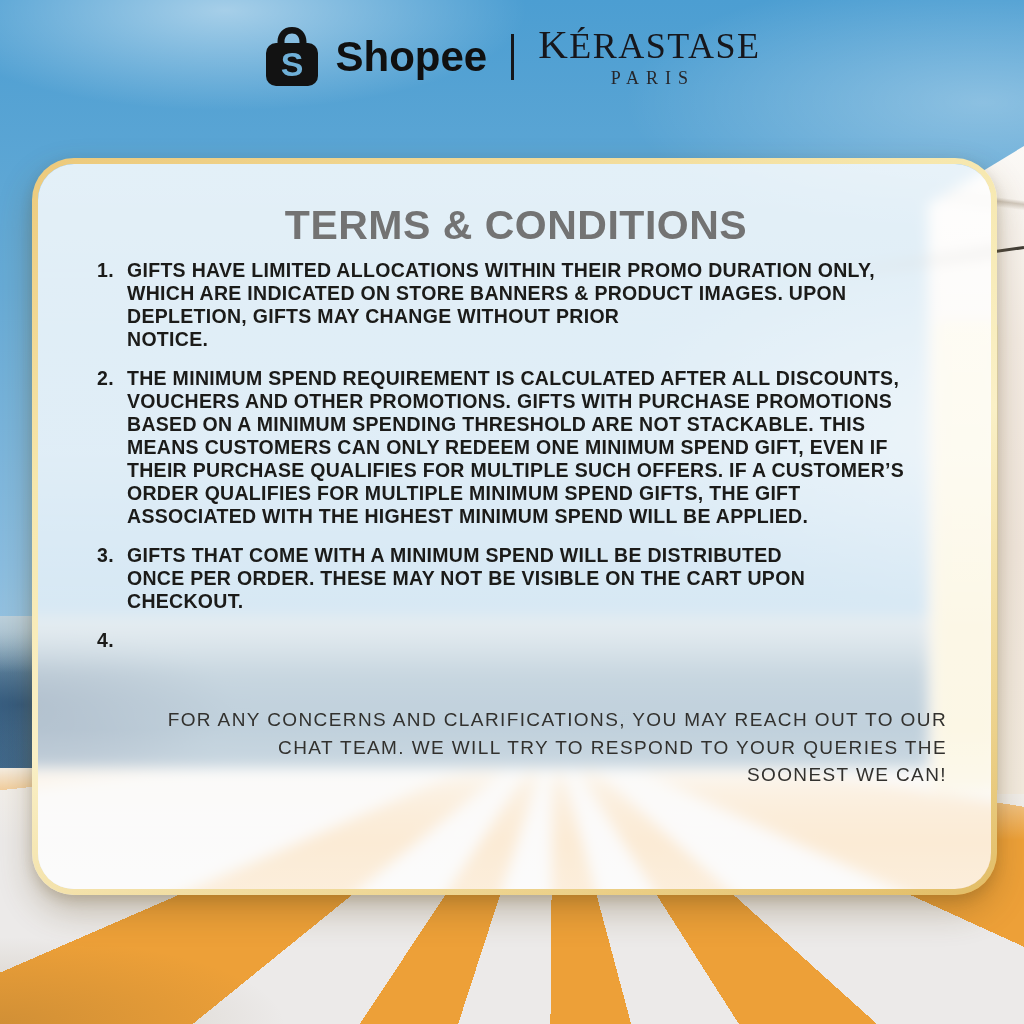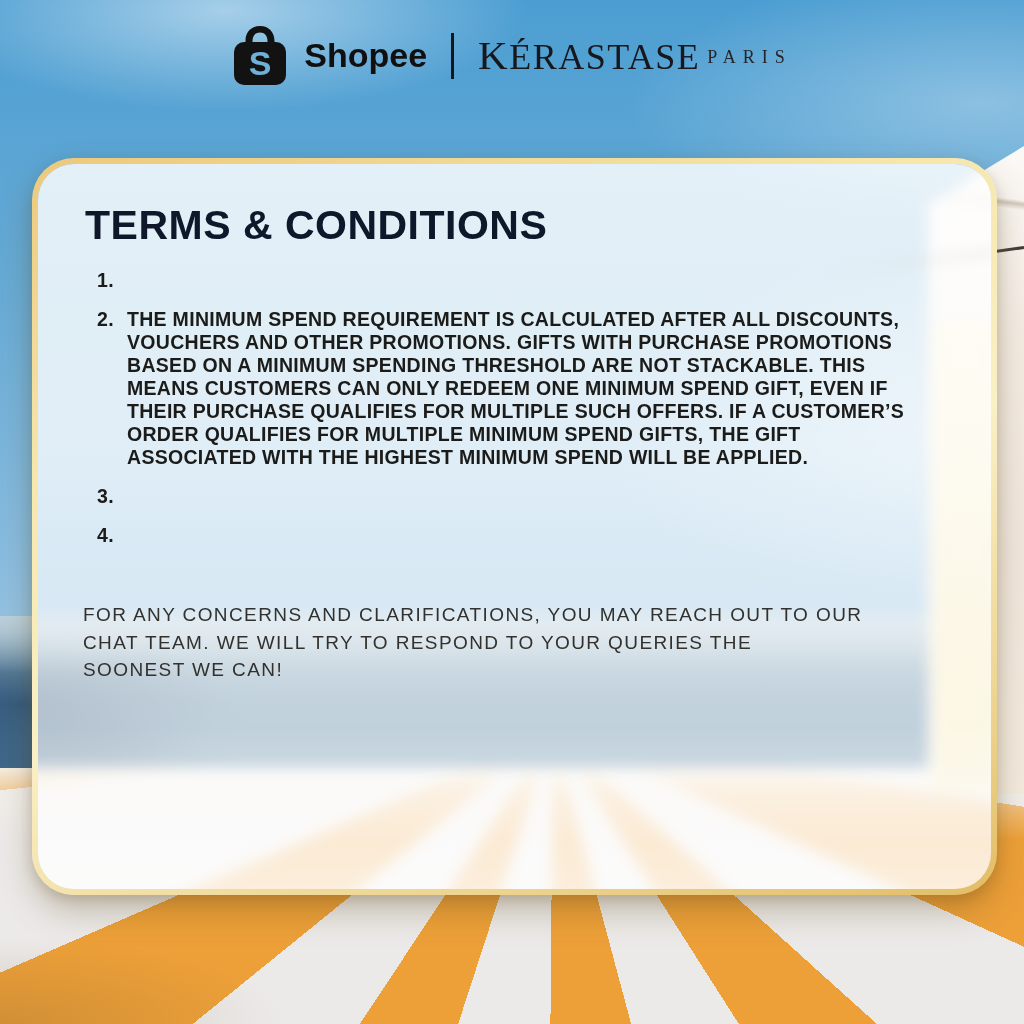--- a/index.html
+++ b/index.html
@@ -64,23 +64,23 @@
     background: linear-gradient(90deg, rgba(70,65,58,0) 0%, rgba(70,65,58,.75) 40%, #3f3b34 100%);
   }
 
   
   .logo-bar {
     position: absolute; top: 24px; left: 0; width: 100%;
     display: flex; justify-content: center; align-items: center;
     gap: 16px; color: #101010;
   }
   .bag svg { display: block; }
-  .shopee-word { font-size: 34px; font-weight: 700; letter-spacing: 0; }
+  .shopee-word { font-size: 42px; font-weight: 700; letter-spacing: 0; }
   .logo-divider { width: 3px; height: 46px; background: #15161a; margin: 0 8px; }
-  .kerastase { display: flex; flex-direction: row; align-items: center; }
+  .kerastase { display: flex; flex-direction: column; align-items: center; }
   .ker-word {
     display: block;
     font-family: "Liberation Serif", serif;
     font-size: 36px; font-weight: 400; letter-spacing: 1.5px; line-height: 1;
     color: #17171c;
   }
   .ker-word::first-letter { font-size: 41px; }
   .ker-city {
     font-family: "Liberation Serif", serif;
     font-size: 18px; letter-spacing: 7px; padding-left: 7px; margin-top: 3px;
@@ -108,38 +108,39 @@
       rgba(255,255,255,.83) 0%,
       rgba(255,255,255,.76) 40%,
       rgba(255,255,255,.62) 64%,
       rgba(255,255,255,.62) 78%,
       rgba(255,255,255,.78) 92%,
       rgba(255,255,255,.82) 100%);
   }
   .card-content { position: relative; height: 100%; padding: 30px 44px 0 59px; }
 
   .card-title {
-    margin: 8px 0 20px -12px;
+    margin: 8px 0 10px -12px;
+    text-align: center;
     font-size: 41px; font-weight: 800; letter-spacing: .5px;
-    color: #0f172a;
+    color: #737373;
   }
 
   .terms-list { list-style: none; margin: 0; padding: 0; }
   .term {
     display: flex;
     margin-bottom: 16px;
     color: #1b1b19;
     font-weight: 700; font-size: 19.5px; line-height: 23px; letter-spacing: .3px;
   }
   .term .num { flex: 0 0 30px; width: 30px; }
   .term .txt { white-space: pre-line; }
 
   .footer-note {
     margin: 54px 0 0 -14px;
-    text-align: left; white-space: pre-line;
+    text-align: right; white-space: pre-line;
     font-size: 19px; font-weight: 400; line-height: 27.5px; letter-spacing: 1.4px;
     color: #32312e;
   }
 </style>
 </head>
 <body>
 
 <div class="stage">
 
   <div class="scene">
@@ -180,33 +181,40 @@
   </div>
         </div>
       <div class="card-frost"></div>
       <div class="card-content">
 
         <h1 class="card-title">TERMS &amp; CONDITIONS</h1>
 
         <ol class="terms-list">
           <li class="term">
             <span class="num">1.</span>
+            <span class="txt">GIFTS HAVE LIMITED ALLOCATIONS WITHIN THEIR PROMO DURATION ONLY,
+WHICH ARE INDICATED ON STORE BANNERS &amp; PRODUCT IMAGES. UPON
+DEPLETION, GIFTS MAY CHANGE WITHOUT PRIOR
+NOTICE.</span>
           </li>
           <li class="term">
             <span class="num">2.</span>
             <span class="txt">THE MINIMUM SPEND REQUIREMENT IS CALCULATED AFTER ALL DISCOUNTS,
 VOUCHERS AND OTHER PROMOTIONS. GIFTS WITH PURCHASE PROMOTIONS
 BASED ON A MINIMUM SPENDING THRESHOLD ARE NOT STACKABLE. THIS
 MEANS CUSTOMERS CAN ONLY REDEEM ONE MINIMUM SPEND GIFT, EVEN IF
 THEIR PURCHASE QUALIFIES FOR MULTIPLE SUCH OFFERS. IF A CUSTOMER’S
 ORDER QUALIFIES FOR MULTIPLE MINIMUM SPEND GIFTS, THE GIFT
 ASSOCIATED WITH THE HIGHEST MINIMUM SPEND WILL BE APPLIED.</span>
           </li>
           <li class="term">
             <span class="num">3.</span>
+            <span class="txt">GIFTS THAT COME WITH A MINIMUM SPEND WILL BE DISTRIBUTED
+ONCE PER ORDER. THESE MAY NOT BE VISIBLE ON THE CART UPON
+CHECKOUT.</span>
           </li>
           <li class="term">
             <span class="num">4.</span>
           </li>
         </ol>
 
         <p class="footer-note">FOR ANY CONCERNS AND CLARIFICATIONS, YOU MAY REACH OUT TO OUR
 CHAT TEAM. WE WILL TRY TO RESPOND TO YOUR QUERIES THE
 SOONEST WE CAN!</p>
 

